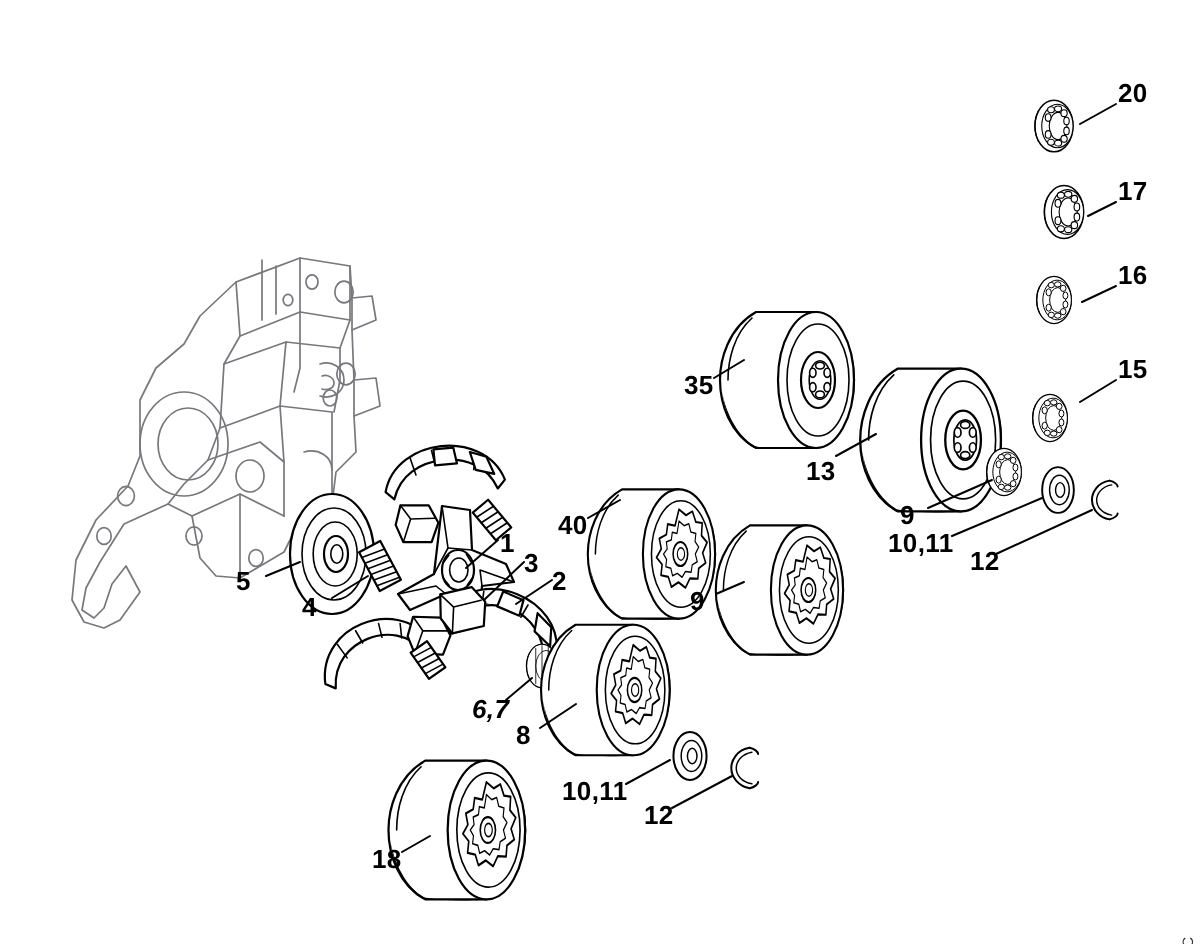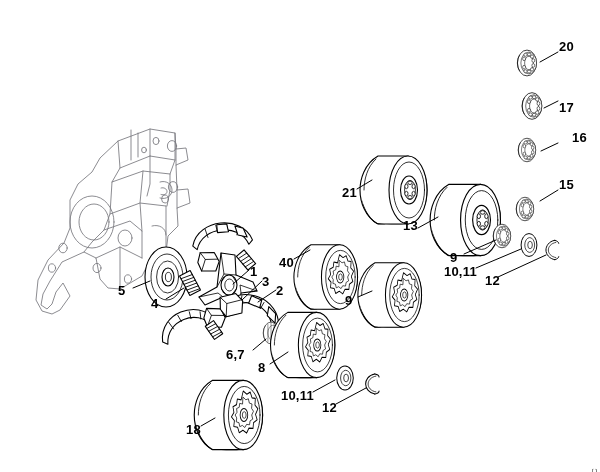--- a/index.html
+++ b/index.html
@@ -348,32 +348,32 @@
     <path class="lead" d="M 294,259 L 310,250"></path>
     <path class="lead" d="M 357,189 L 372,180"></path>
   </g>
 </svg>
 
 <div class="lbl" style="left:118px;top:284px;">5</div>
 <div class="lbl" style="left:151px;top:297px;">4</div>
 <div class="lbl" style="left:250px;top:265px;">1</div>
 <div class="lbl" style="left:262px;top:275px;">3</div>
 <div class="lbl" style="left:276px;top:284px;">2</div>
-<div class="lbl" style="left:226px;top:348px;">6,7</div>
+<div class="lbl" style="left:236px;top:348px;font-style:italic;">6,7</div>
 <div class="lbl" style="left:258px;top:361px;">8</div>
 <div class="lbl" style="left:345px;top:294px;">9</div>
 <div class="lbl" style="left:281px;top:389px;">10,11</div>
 <div class="lbl" style="left:322px;top:401px;">12</div>
-<div class="lbl" style="left:403px;top:219px;">13</div>
+<div class="lbl" style="left:403px;top:229px;">13</div>
 <div class="lbl" style="left:450px;top:251px;">9</div>
 <div class="lbl" style="left:444px;top:265px;">10,11</div>
 <div class="lbl" style="left:485px;top:274px;">12</div>
 <div class="lbl" style="left:559px;top:178px;text-align:center;">15</div>
-<div class="lbl" style="left:572px;top:131px;">16</div>
-<div class="lbl" style="left:559px;top:89px;margin-top:12px;">17</div>
+<div class="lbl" style="left:559px;top:131px;">16</div>
+<div class="lbl" style="left:559px;top:89px;">17</div>
 <div class="lbl" style="left:559px;top:40px;">20</div>
 <div class="lbl" style="left:186px;top:423px;">18</div>
 <div class="lbl" style="left:279px;top:256px;">40</div>
-<div class="lbl" style="left:342px;top:186px;">21</div>
+<div class="lbl" style="left:342px;top:186px;">35</div>
 
 <div class="code">1726T038 SC</div>
 
 </div>
 
 </body></html>

